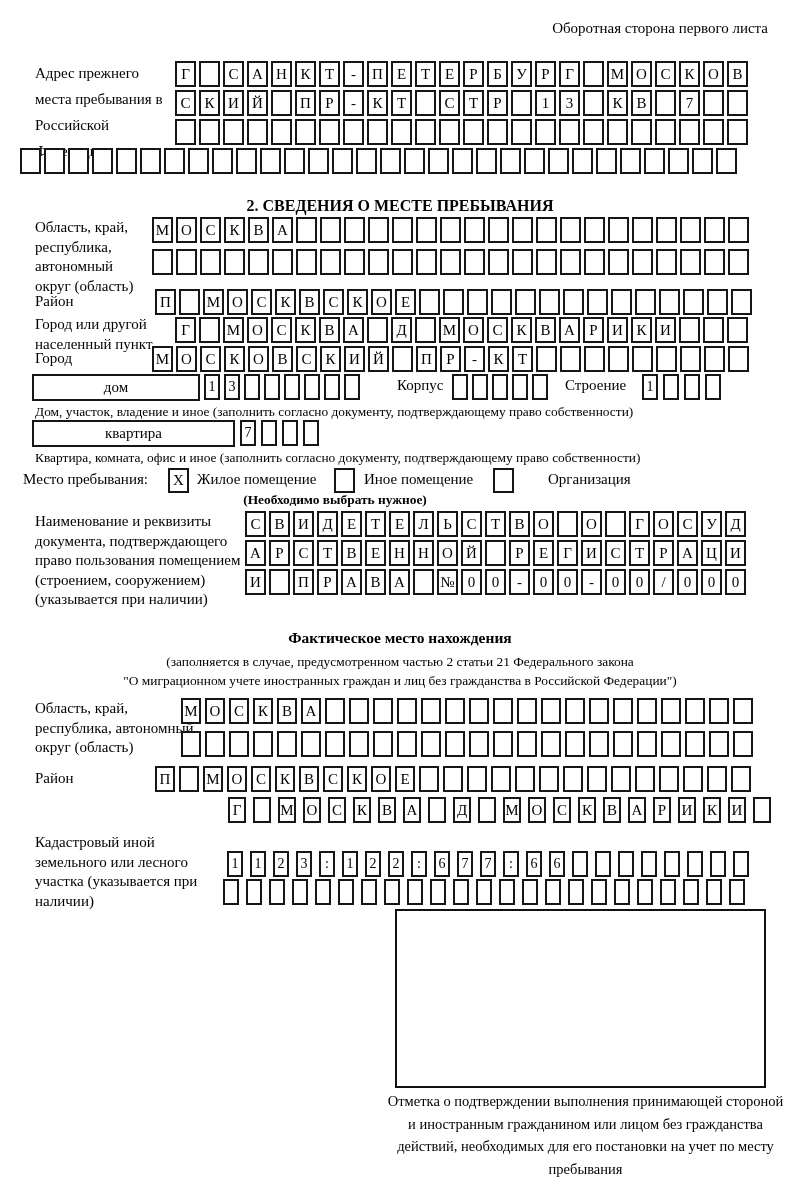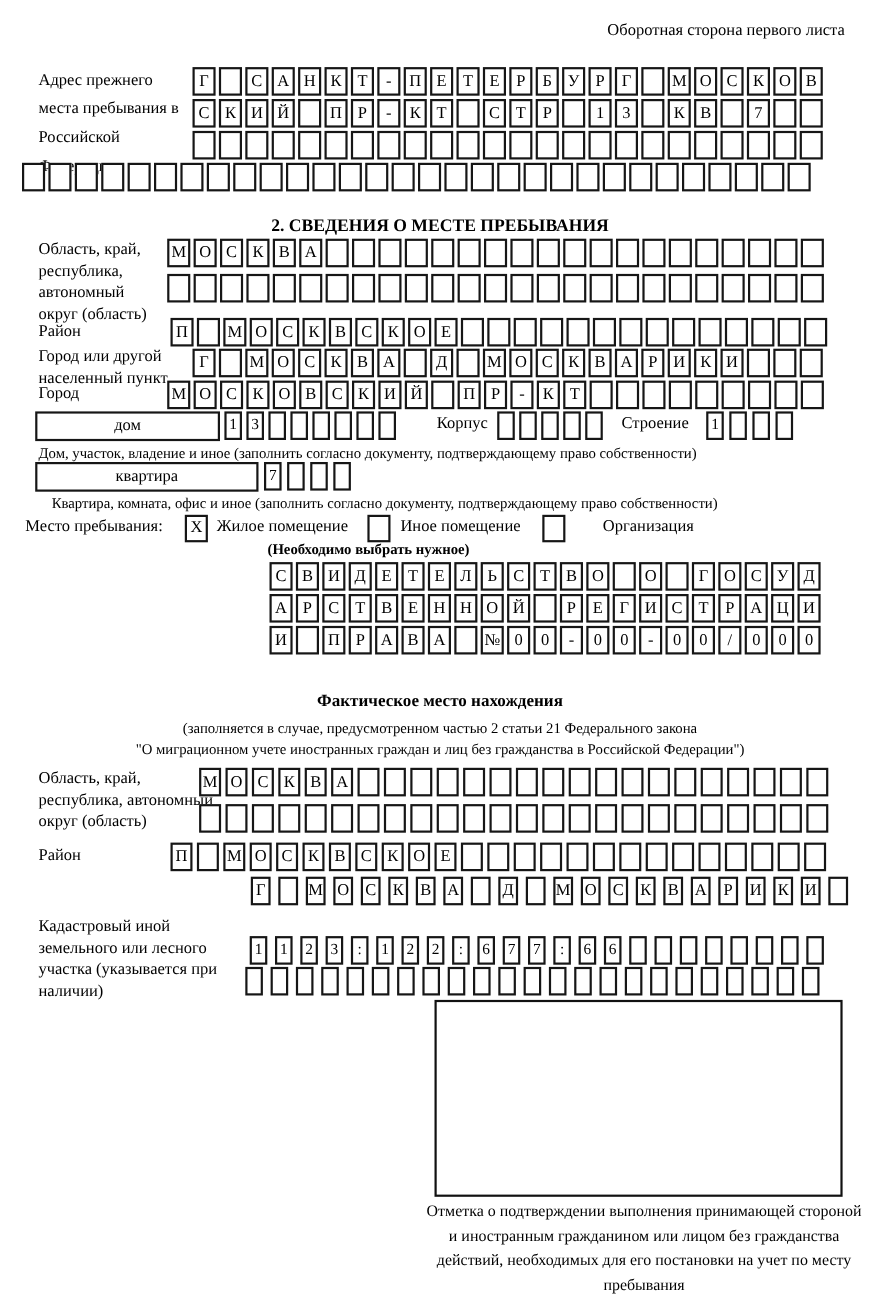--- a/index.html
+++ b/index.html
@@ -324,31 +324,32 @@
     </div>
   <div class="note" style="left:35px;top:404px;">Дом, участок, владение и иное (заполнить согласно документу, подтверждающему право собственности)</div>
 
   <div class="wbox" style="left:32px;top:420px;width:203px;">квартира</div>
   <div class="boxes num g5" style="left:240px;top:420px;">
       <span class="cell">7</span>
       <span class="cell"></span>
       <span class="cell"></span>
       <span class="cell"></span>
     </div>
-  <div class="note" style="left:35px;top:450px;margin-left:12px;">Квартира, комната, офис и иное (заполнить согласно документу, подтверждающему право собственности)</div>
+  <div class="note" style="left:35px;top:450px;">Квартира, комната, офис и иное (заполнить согласно документу, подтверждающему право собственности)</div>
 
   <div class="abs" style="left:23px;top:471px;font-size:15px;">Место пребывания:</div>
   <div class="cb" style="left:168px;top:468px;">X</div>
   <div class="abs" style="left:197px;top:471px;font-size:15px;">Жилое помещение</div>
   <div class="cb" style="left:334px;top:468px;"></div>
   <div class="abs" style="left:364px;top:471px;font-size:15px;">Иное помещение</div>
   <div class="cb" style="left:493px;top:468px;"></div>
   <div class="abs" style="left:548px;top:471px;font-size:15px;">Организация</div>
   <div class="note" style="left:185px;top:492px;width:300px;text-align:center;font-weight:bold;">(Необходимо выбрать нужное)</div>
 
+  <div class="lbl" style="left:35px;top:512px;width:208px;">Наименование и реквизиты документа, подтверждающего право пользования помещением (строением, сооружением) (указывается при наличии)</div>
   <div class="boxes" style="left:245px;top:511px;">
       <span class="cell">С</span>
       <span class="cell">В</span>
       <span class="cell">И</span>
       <span class="cell">Д</span>
       <span class="cell">Е</span>
       <span class="cell">Т</span>
       <span class="cell">Е</span>
       <span class="cell">Л</span>
       <span class="cell">Ь</span>

